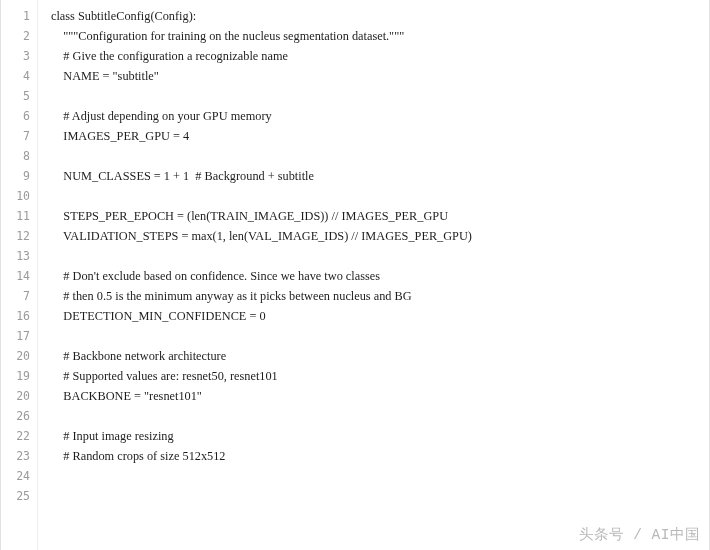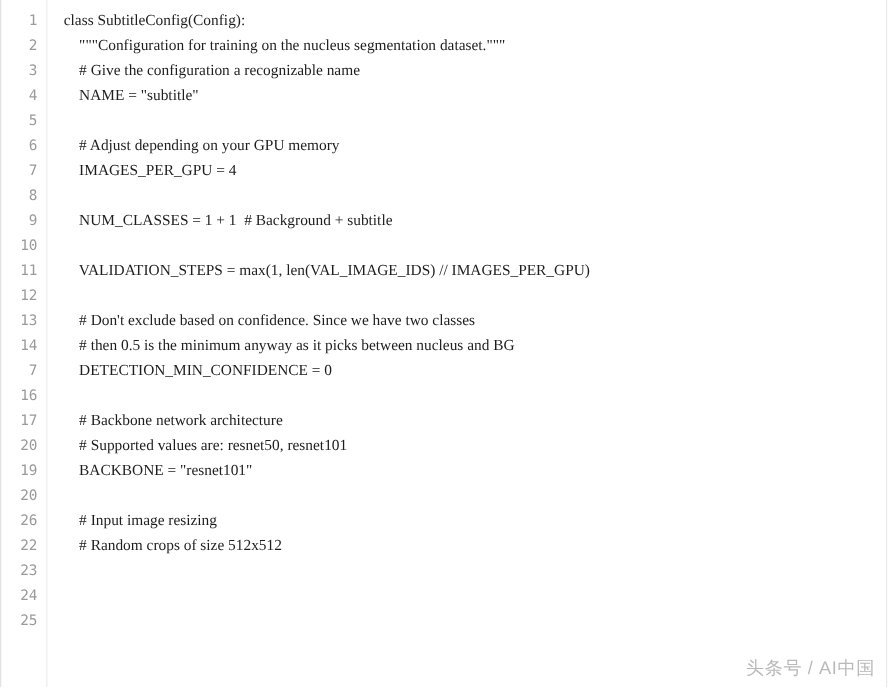--- a/index.html
+++ b/index.html
@@ -68,21 +68,21 @@
     font-size: 12.3px;
     color: #1d1d1d;
     white-space: pre;
     font-family: Liberation Serif, serif;
     letter-spacing: 0px;
   }
   .watermark {
     position: absolute;
     right: 10px;
     bottom: 6px;
-    font-family: Liberation Sans, sans-serif;
+    font-family: Liberation Mono, monospace;
     font-size: 14.5px;
     color: #b9b9b9;
     letter-spacing: 0.5px;
     white-space: nowrap;
   }
 </style>
 </head>
 <body>
 
 <div class="page">
@@ -122,20 +122,21 @@
         <span class="cl">class SubtitleConfig(Config):</span>
         <span class="cl">    """Configuration for training on the nucleus segmentation dataset."""</span>
         <span class="cl">    # Give the configuration a recognizable name</span>
         <span class="cl">    NAME = "subtitle"</span>
         <span class="cl"></span>
         <span class="cl">    # Adjust depending on your GPU memory</span>
         <span class="cl">    IMAGES_PER_GPU = 4</span>
         <span class="cl"></span>
         <span class="cl">    NUM_CLASSES = 1 + 1  # Background + subtitle</span>
         <span class="cl"></span>
+        <span class="cl">    STEPS_PER_EPOCH = (len(TRAIN_IMAGE_IDS)) // IMAGES_PER_GPU</span>
         <span class="cl">    VALIDATION_STEPS = max(1, len(VAL_IMAGE_IDS) // IMAGES_PER_GPU)</span>
         <span class="cl"></span>
         <span class="cl">    # Don't exclude based on confidence. Since we have two classes</span>
         <span class="cl">    # then 0.5 is the minimum anyway as it picks between nucleus and BG</span>
         <span class="cl">    DETECTION_MIN_CONFIDENCE = 0</span>
         <span class="cl"></span>
         <span class="cl">    # Backbone network architecture</span>
         <span class="cl">    # Supported values are: resnet50, resnet101</span>
         <span class="cl">    BACKBONE = "resnet101"</span>
         <span class="cl"></span>

